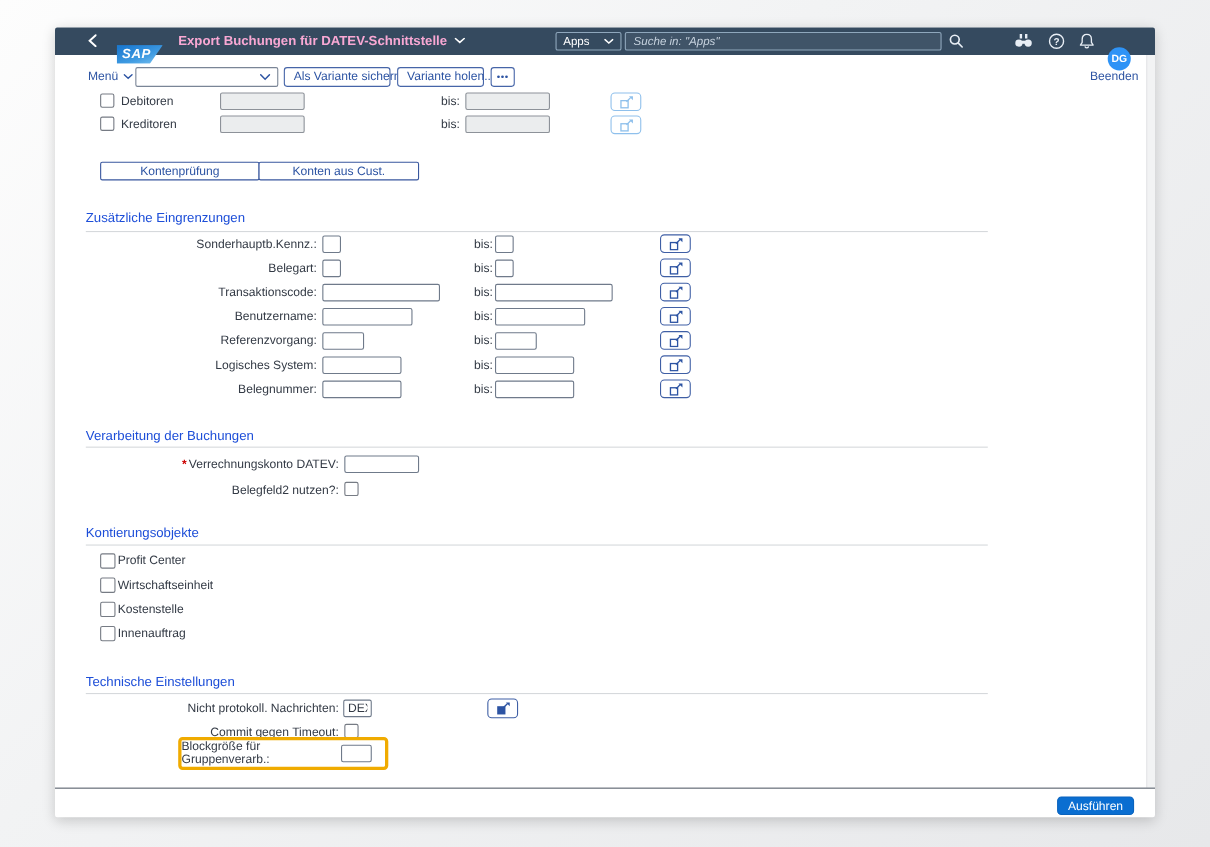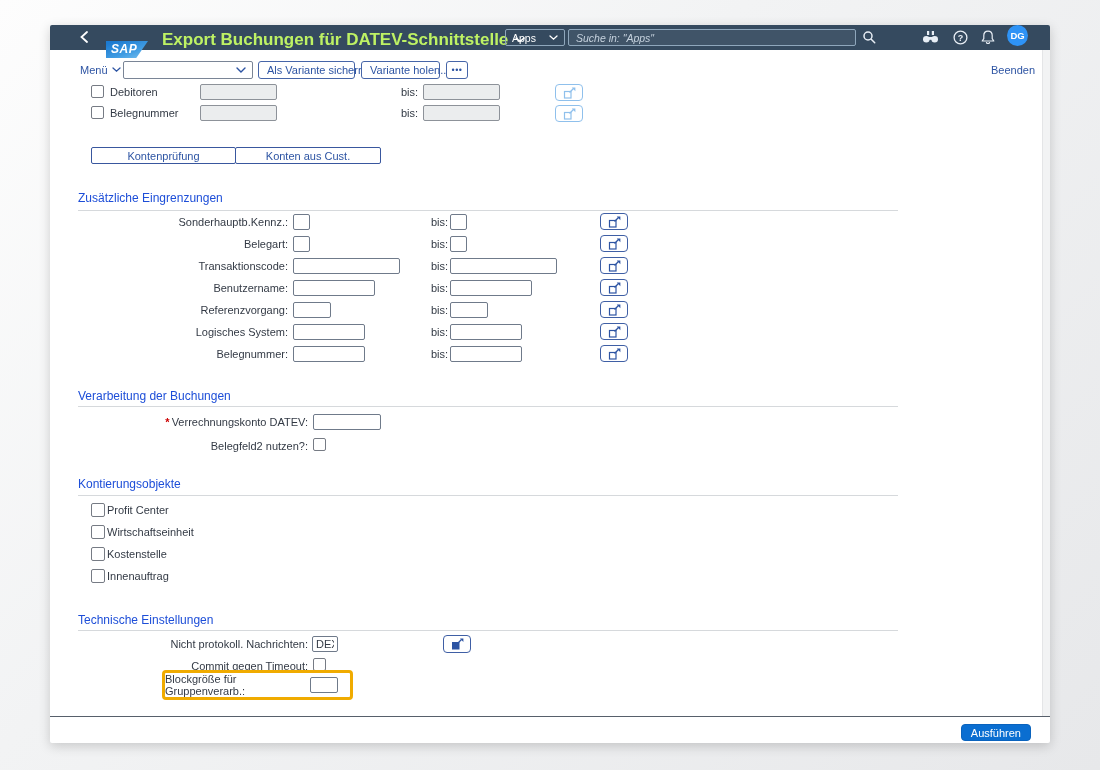--- a/index.html
+++ b/index.html
@@ -16,34 +16,34 @@
         border-radius:2px;box-shadow:0 3px 12px rgba(0,0,0,.18);}
   
   .shellbar{position:absolute;left:0;top:0;right:0;height:25px;background:var(--shellbar-bg);
             border-radius:2px 2px 0 0;}
   .shellbar>*{position:absolute;}
   .back-btn{left:30px;top:6px;background:none;border:none;color:#fff;cursor:pointer;line-height:0;}
   .sap-logo{left:56px;top:16px;width:42px;height:17px;color:#fff;
             background:linear-gradient(160deg,#1c7ad0 10%,#3f9be2 60%,#7cc3f0 100%);
             clip-path:polygon(0 0,100% 0,72% 100%,0 100%);
             font-weight:bold;font-style:italic;font-size:12px;line-height:17px;padding-left:5px;letter-spacing:.5px;}
-  .shell-title{left:112px;top:5px;color:#bef264;font-size:17px;font-weight:600;display:flex;align-items:center;gap:7px;cursor:pointer;}
+  .shell-title{left:112px;top:5px;color:#f9a8d4;font-size:12px;font-weight:600;display:flex;align-items:center;gap:7px;cursor:pointer;}
   .apps-select{left:455px;top:4px;width:60px;height:17px;border:1px solid var(--shell-border);border-radius:2px;
                color:#fff;font-size:10.5px;display:flex;align-items:center;justify-content:space-between;
                padding:0 6px;cursor:pointer;}
   .shell-search{left:518px;top:4px;width:288px;height:17px;background:rgba(255,255,255,.06);
                 border:1px solid var(--shell-border);border-radius:2px;color:#e7edf4;
                 font-size:10.5px;font-style:italic;padding:0 7px;}
   .shell-search::placeholder{color:#c6d2de;font-style:italic;}
   .shell-icon{background:none;border:none;color:#e8eef5;cursor:pointer;line-height:0;top:5px;}
   .i-search{left:812px;}
   .i-binoc{left:872px;top:6px;}
   .i-help{left:903px;top:5px;}
   .i-bell{left:931px;top:5px;}
-  .avatar{left:957px;top:0;width:21px;height:21px;border-radius:50%;background:var(--avatar-bg);
+  .avatar{left:957px;top:18px;width:21px;height:21px;border-radius:50%;background:var(--avatar-bg);
           color:#fff;font-size:9.5px;font-weight:bold;display:flex;align-items:center;justify-content:center;
           border:none;cursor:pointer;}
   
   .toolbar{position:absolute;left:0;top:36px;right:0;height:18px;}
   .toolbar>*{position:absolute;top:0;}
   .menu-dd{left:30px;color:var(--accent-blue);font-size:11px;display:flex;align-items:center;gap:4px;
            height:18px;cursor:pointer;}
   .variant-combo{left:73px;width:130px;height:18px;border:1px solid #7a8596;border-radius:2px;background:#fff;
                  display:flex;align-items:center;justify-content:flex-end;padding-right:6px;color:var(--accent-blue);cursor:pointer;}
   .tb-btn{background:#fff;border:1px solid #4665a8;border-radius:3px;color:var(--accent-blue);
@@ -170,21 +170,21 @@
     <button class="ms-btn light" style="left:477px">
       <svg width="13" height="12" viewBox="0 0 13 12">
           <rect x="1.5" y="4.5" width="6.5" height="6.5" fill="none" stroke="currentColor" stroke-width="1.2"></rect>
           <path d="M6.5 5.5l4-4" stroke="currentColor" stroke-width="1.2"></path>
           <path d="M8.8 0.6h3.6v3.6z" fill="currentColor"></path>
         </svg>
     </button>
   </div>
   <div class="row" style="top:80px">
     <span class="cb" style="left:13px;top:1px"></span>
-    <span class="acct-label">Belegnummer</span>
+    <span class="acct-label">Kreditoren</span>
     <input class="g-input" style="left: 122px;" disabled="">
     <span class="acct-bis">bis:</span>
     <input class="g-input" style="left: 345px;" disabled="">
     <button class="ms-btn light" style="left:477px">
       <svg width="13" height="12" viewBox="0 0 13 12">
           <rect x="1.5" y="4.5" width="6.5" height="6.5" fill="none" stroke="currentColor" stroke-width="1.2"></rect>
           <path d="M6.5 5.5l4-4" stroke="currentColor" stroke-width="1.2"></path>
           <path d="M8.8 0.6h3.6v3.6z" fill="currentColor"></path>
         </svg>
     </button>

